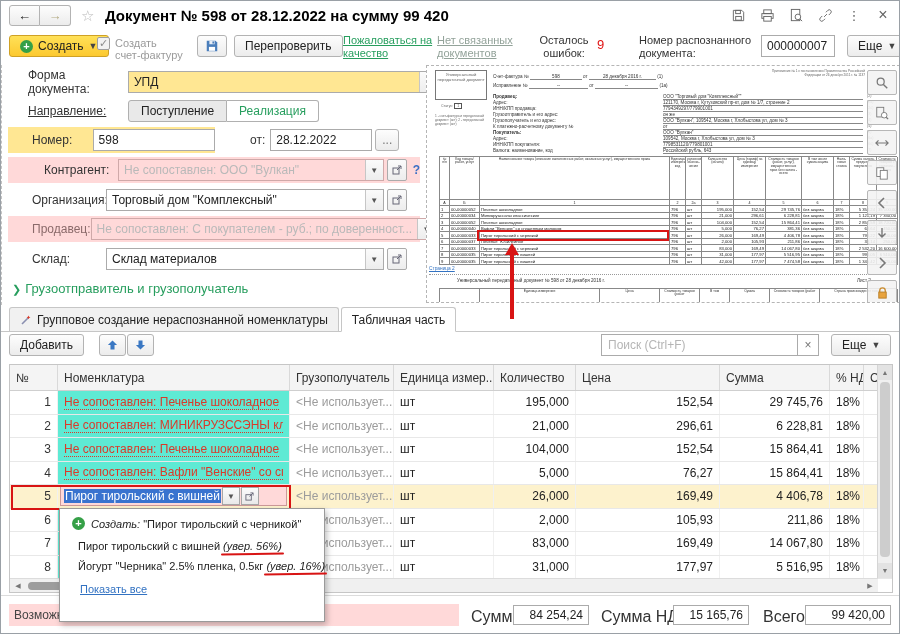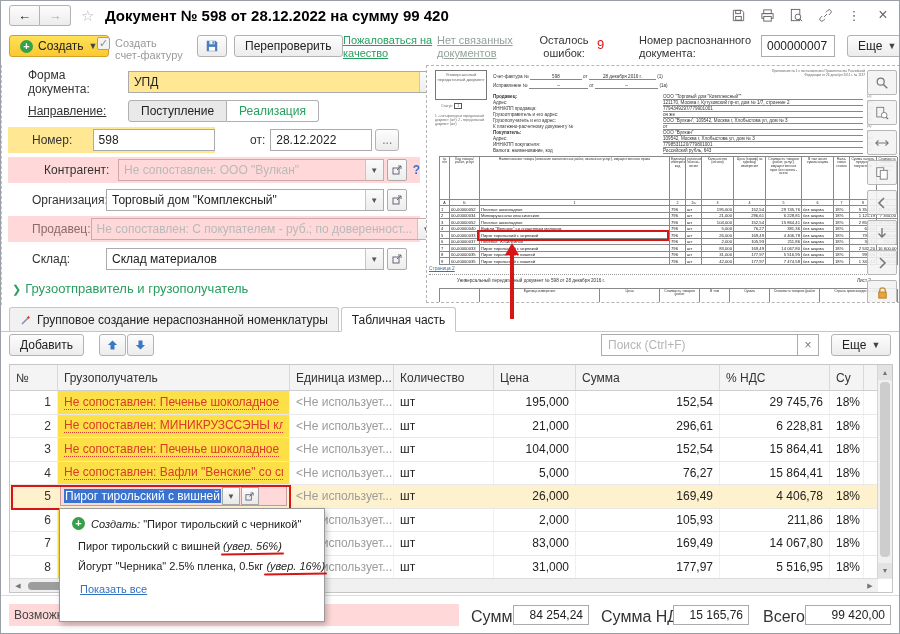--- a/index.html
+++ b/index.html
@@ -104,21 +104,21 @@
   .thead { display:grid; grid-template-columns:48px 232px 104px 100px 82px 144px 110px 34px 1fr; height:26px;
     background:#f4f4f4; border-bottom:1px solid #cfcfcf; }
   .thead > div { display:flex; align-items:center; padding:0 6px; border-right:1px solid #d9d9d9; color:#333;
     white-space:nowrap; overflow:hidden; }
   .tbody { position:relative; }
   .trow { display:grid; grid-template-columns:48px 232px 104px 100px 82px 144px 110px 34px 1fr; height:23.5px;
     border-bottom:1px solid #e8e8e8; }
   .trow > div { display:flex; align-items:center; padding:0 6px; border-right:1px solid #f0f0f0;
     white-space:nowrap; overflow:hidden; }
   .c-num { justify-content:flex-end; color:#333; }
-  .cell-pink { background:#fde047; }
+  .cell-pink { background:#5eead4; }
   .redtext { color:#d93a2a; border-bottom:1px dotted #d93a2a; white-space:nowrap; overflow:hidden; }
   .graytext { color:#9c9c9c; }
   .num { justify-content:flex-end; }
   .sel-row { background:#fdf2cd; }
   .r5input { display:flex; align-items:center; width:100%; height:20px; background:#ffd9d9; border:1px solid #c99; padding-left:3px; }
   .seltext { background:#3973cf; color:#fff; padding:0 1px; white-space:nowrap; }
   .minibtn { width:18px; height:18px; border:1px solid #a7a7a7; background:linear-gradient(#fbfbfb,#e9e9e9);
     display:flex; align-items:center; justify-content:center; font-size:8px; color:#555; margin-left:1px; flex:none; }
   .vscroll { position:absolute; right:0; top:0; width:15px; height:213px; background:#f0f0f0; border-left:1px solid #d5d5d5; }
   .varrow { height:15px; display:flex; align-items:center; justify-content:center; font-size:7px; color:#777; background:#e3e3e3; }
@@ -601,20 +601,21 @@
     </div>
     <div class="btn" style="position:absolute;left:830px;top:0;">
       <span>Еще</span>
         <span class="caret">▼</span>
     </div>
   </div>
 
   <div class="tablewrap">
     <div class="thead" id="thead">
         <div>№</div>
+        <div>Номенклатура</div>
         <div>Грузополучатель</div>
         <div>Единица измер...</div>
         <div>Количество</div>
         <div>Цена</div>
         <div>Сумма</div>
         <div>% НДС</div>
         <div>Су</div>
       </div>
     <div class="tbody" id="tbody">
         <div class="trow">

